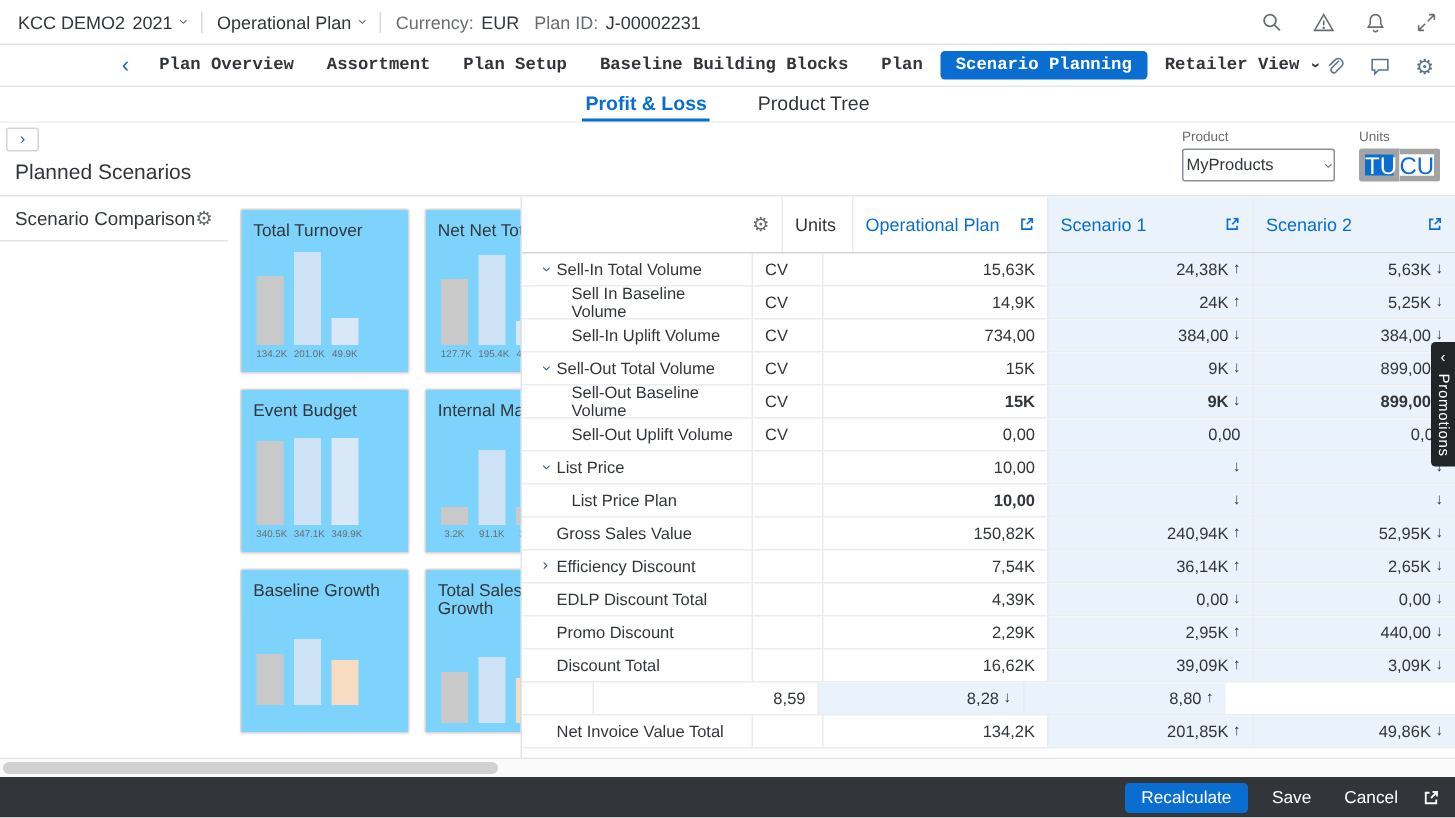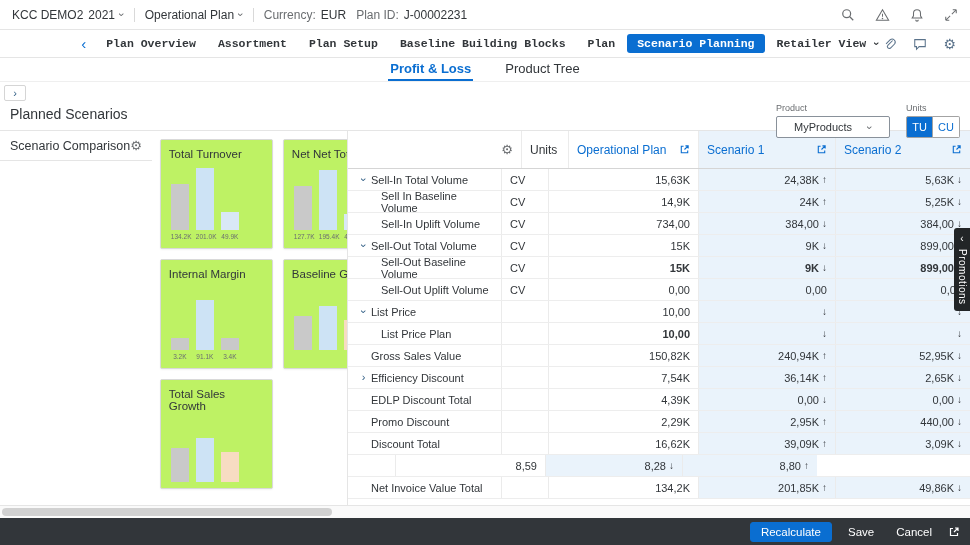--- a/index.html
+++ b/index.html
@@ -28,37 +28,37 @@
 
   
   .subtabs { height:24px; display:flex; justify-content:center; align-items:flex-end; gap:30px; border-bottom:1px solid #efefef; background:#fff; }
   .subtab { border:none; background:none; font-size:13px; color:#32363a; padding:0 2px 5px; }
   .subtab.active { color:#0a6ed1; font-weight:700; padding-bottom:3px; border-bottom:2px solid #0a6ed1; }
 
   
   .toolbar { height:48px; position:relative; background:#fff; }
   .expand-btn { position:absolute; left:4px; top:3px; width:22px; height:16px; border:1px solid #d5d5d5; border-radius:2px; background:#fff; color:#346187; font-size:11px; line-height:1; display:flex; align-items:center; justify-content:center; }
   .page-title { position:absolute; left:10px; bottom:8px; font-size:14px; font-weight:400; }
-  .toolbar-controls { position:absolute; right:10px; top:21px; display:flex; gap:16px; }
+  .toolbar-controls { position:absolute; right:10px; top:4px; display:flex; gap:16px; }
   .ctl-group { display:flex; flex-direction:column; }
   .ctl-label { font-size:9px; color:#6a6d70; margin-bottom:3px; }
-  .select { width:114px; height:22px; border:1px solid #89919a; border-radius:2px; background:#fff; display:flex; align-items:center; justify-content:space-between; padding:0 17px; font-size:11px; }
+  .select { width:102px; height:22px; border:1px solid #89919a; border-radius:2px; background:#fff; display:flex; align-items:center; justify-content:space-between; padding:0 2px; font-size:11px; }
   .seg { display:flex; }
-  .seg-btn { width:27px; height:22px; border:1px solid #a3a3a3; background:#fff; color:#0a6ed1; font-size:11px; }
+  .seg-btn { width:27px; height:22px; border:4px solid #a3a3a3; background:#fff; color:#0a6ed1; font-size:16px; }
   .seg-btn:first-child { border-radius:2px 0 0 2px; }
   .seg-btn:last-child { border-radius:0 2px 2px 0; border-left:none; }
   .seg-btn.active { background:#0a6ed1; color:#fff; }
 
   
   .main { height:375px; display:flex; border-top:1px solid #e5e5e5; background:#fff; }
   .comparison { width:348px; border-right:1px solid #e5e5e5; display:flex; }
   .panel-header { height:30px; display:flex; align-items:center; justify-content:space-between; padding:0 10px; border-bottom:1px solid #e5e5e5; font-size:12.5px; }
   .gear { background:none; border:none; color:#6a6d70; font-size:13px; line-height:1; }
   .tiles { flex:1; padding:8px; display:grid; grid-template-columns:113px 113px; gap:10px; overflow:hidden; align-content:start; }
-  .tile { width:113px; height:110px; border:1px solid #d9d9d9; border-radius:2px; background:#bef264; padding:8px 8px 18px; box-shadow:0 1px 2px rgba(0,0,0,.05); }
+  .tile { width:113px; height:110px; border:1px solid #d9d9d9; border-radius:2px; background:#7dd3fc; padding:8px 8px 18px; box-shadow:0 1px 2px rgba(0,0,0,.05); }
   .tile-title { font-size:11.5px; }
   .tile-chart { height:62px; margin-top:8px; display:flex; align-items:flex-end; gap:7px; padding-left:2px; }
   .bar { width:18px; }
   .tile-values { display:flex; gap:7px; padding-left:2px; margin-top:3px; }
   .tile-values span { width:18px; font-size:6.5px; color:#6a6d70; text-align:center; white-space:nowrap; }
 
   
   .table-panel { flex:1; display:flex; flex-direction:column; overflow:hidden; }
   .thead { display:flex; height:38px; border-bottom:1px solid #d5d5d5; font-size:12px; }
   .th { display:flex; align-items:center; padding:0 8px; }
@@ -247,20 +247,33 @@
             <div class="bar" style="height: 60px; background: rgb(205, 227, 245);"></div>
             <div class="bar" style="height: 16px; background: rgb(217, 232, 246);"></div>
           </div>
           <div class="tile-values">
             <span>127.7K</span>
             <span>195.4K</span>
             <span>45.4K</span>
           </div>
         </div>
         <div class="tile">
+          <div class="tile-title">Event Budget</div>
+          <div class="tile-chart">
+            <div class="bar" style="height: 56px; background: rgb(201, 201, 201);"></div>
+            <div class="bar" style="height: 58px; background: rgb(205, 227, 245);"></div>
+            <div class="bar" style="height: 58px; background: rgb(217, 232, 246);"></div>
+          </div>
+          <div class="tile-values">
+            <span>340.5K</span>
+            <span>347.1K</span>
+            <span>349.9K</span>
+          </div>
+        </div>
+        <div class="tile">
           <div class="tile-title">Internal Margin</div>
           <div class="tile-chart">
             <div class="bar" style="height: 12px; background: rgb(201, 201, 201);"></div>
             <div class="bar" style="height: 50px; background: rgb(205, 227, 245);"></div>
             <div class="bar" style="height: 12px; background: rgb(201, 201, 201);"></div>
           </div>
           <div class="tile-values">
             <span>3.2K</span>
             <span>91.1K</span>
             <span>3.4K</span>

